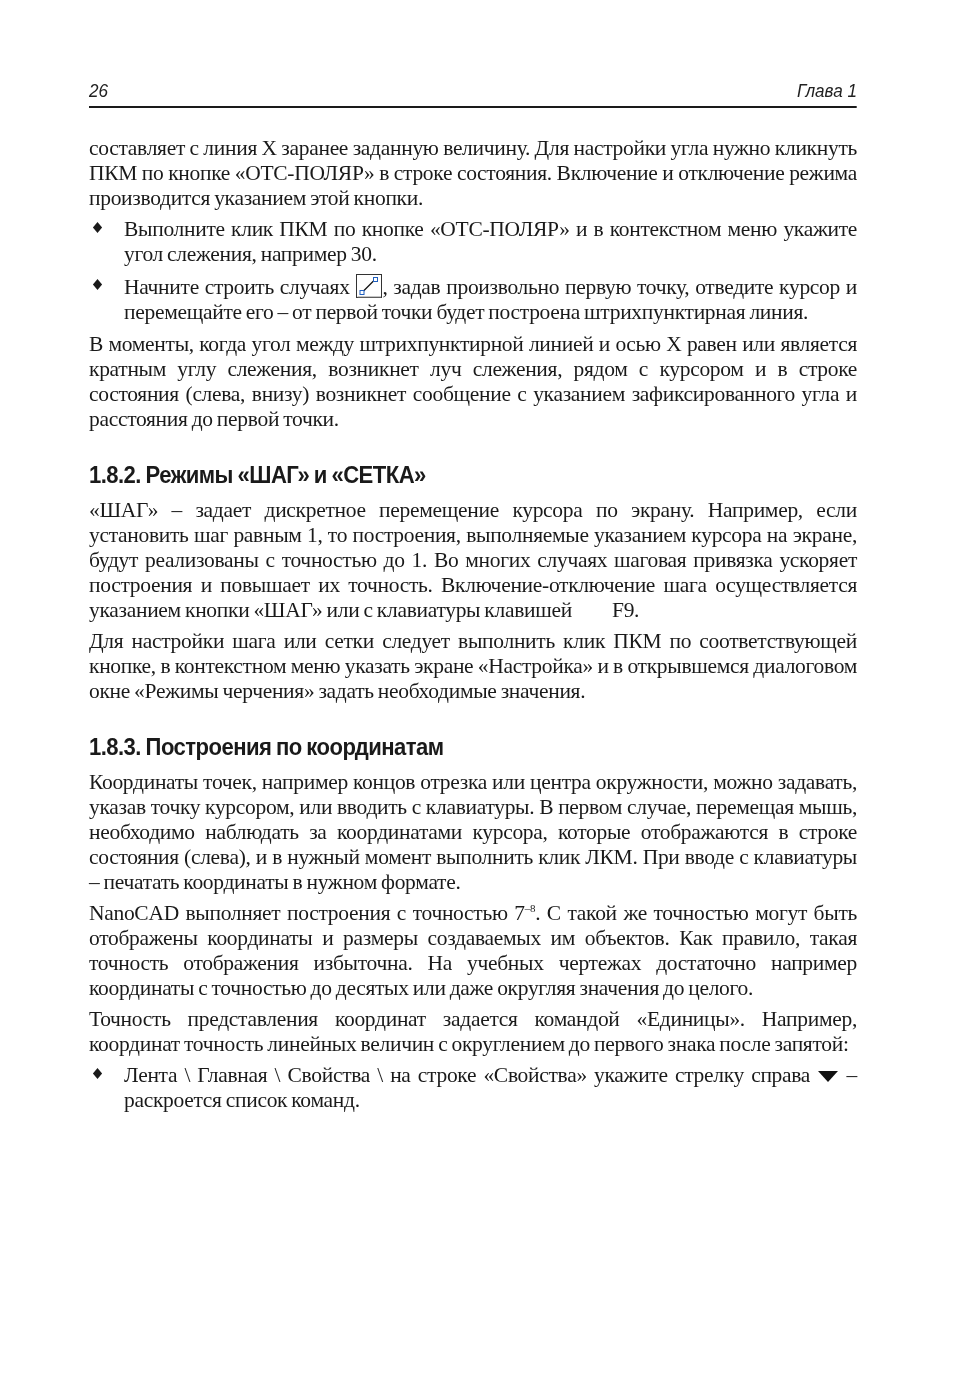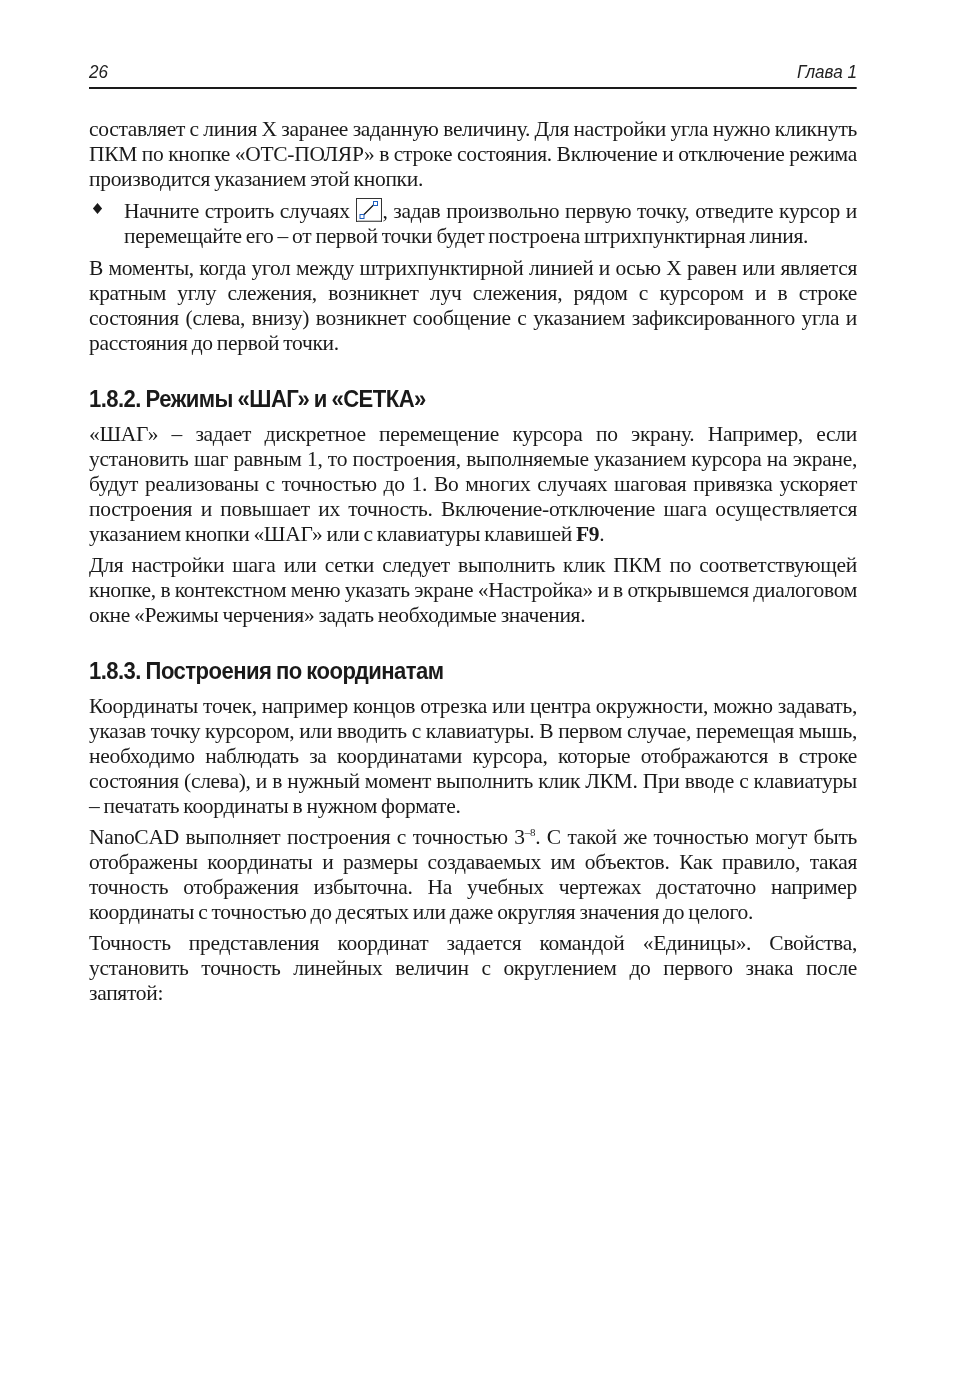--- a/index.html
+++ b/index.html
@@ -1,21 +1,21 @@
 <!DOCTYPE html>
 <html><head>
   <meta charset="utf-8">
   <style>
     html, body { margin: 0; padding: 0; background: #ffffff; }
     body {
       width: 974px; height: 1388px; position: relative; overflow: hidden;
       color: #1a1a1a;
       font-family: "Liberation Serif", "DejaVu Serif", serif;
     }
-    .page { position: absolute; left: 89px; top: 53px; width: 768px; }
+    .page { position: absolute; left: 89px; top: 72px; width: 768px; }
     .running-head {
       display: flex; justify-content: space-between; align-items: flex-end;
       font-family: "Liberation Sans", "DejaVu Sans", sans-serif;
       font-style: italic; font-size: 19px; color: #222;
       height: 30px; padding-bottom: 4px;
       border-bottom: 2px solid #1a1a1a;
       transform: scaleX(0.9); transform-origin: left;
       width: 111.1%;
     }
     .body-text {
@@ -36,38 +36,44 @@
       font-family: "Liberation Sans", "DejaVu Sans", sans-serif;
       font-weight: bold; font-size: 24px; line-height: 30px;
       margin: 28px 0 8px 0; letter-spacing: -0.6px;
       transform: scaleX(0.92); transform-origin: left;
     }
     .inline-icon {
       display: inline-block; vertical-align: -4px;
       width: 26px; height: 24px; margin-left: 1px;
     }
     .tri-icon { display: inline-block; width: 22px; height: 14px; vertical-align: -1px; }
-    b { font-weight: bold; }
+    b { font-weight: normal; margin-left: 36px; }
     sup { font-size: 11px; line-height: 0; }
   </style>
 </head>
 <body>
 
 <div class="page">
 
   <div class="running-head">
     <span>26</span>
     <span>Глава 1</span>
   </div>
 
   <div class="body-text">
 
     <p>составляет с линия X заранее заданную величину. Для настройки угла нужно кликнуть ПКМ по кнопке «ОТС-ПОЛЯР» в строке состояния. Включение и от­ключение режима производится указанием этой кнопки.</p>
 
     <ul class="bullets">
+      <li>
+        <svg class="bullet-mark" viewBox="0 0 10 12">
+            <path d="M5 0 L10 6 L5 12 L0 6 Z" fill="#1a1a1a"></path>
+          </svg>
+        <span>Выполните клик ПКМ по кнопке «ОТС-ПОЛЯР» и в контекстном меню ука­жите угол слежения, например 30.</span>
+      </li>
       <li>
         <svg class="bullet-mark" viewBox="0 0 10 12">
             <path d="M5 0 L10 6 L5 12 L0 6 Z" fill="#1a1a1a"></path>
           </svg>
         <span>Начните строить случаях </span><svg class="inline-icon" viewBox="0 0 26 24">
           <rect x="0.5" y="0.5" width="25" height="23" fill="#fff" stroke="#333" stroke-width="1"></rect>
           <line x1="1.5" y1="23" x2="25" y2="23" stroke="#888" stroke-width="1"></line>
           <line x1="6" y1="18.5" x2="19" y2="5.5" stroke="#111" stroke-width="1.2"></line>
           <rect x="4" y="16.5" width="4" height="4" fill="#fff" stroke="#1f5fbf" stroke-width="1"></rect>
           <rect x="17.5" y="3.5" width="4" height="4" fill="#fff" stroke="#1f5fbf" stroke-width="1"></rect>
@@ -81,21 +87,29 @@
 
     <p>
       <span>«ШАГ» – задает дискретное перемещение курсора по экрану. Например, если установить шаг равным 1, то построения, выполняемые указанием курсора на экране, будут реализованы с точностью до 1. Во многих случаях шаговая при­вязка ускоряет построения и повышает их точность. Включение-отключение шага осуществляется указанием кнопки «ШАГ» или с клавиатуры клавишей </span><b>F9</b><span>.</span>
     </p>
     <p>Для настройки шага или сетки следует выполнить клик ПКМ по соответствую­щей кнопке, в контекстном меню указать экране «Настройка» и в открывшем­ся диалоговом окне «Режимы черчения» задать необходимые значения.</p>
 
     <h2 class="heading">1.8.3. Построения по координатам</h2>
 
     <p>Координаты точек, например концов отрезка или центра окружности, можно задавать, указав точку курсором, или вводить с клавиатуры. В первом случае, перемещая мышь, необходимо наблюдать за координатами курсора, которые отображаются в строке состояния (слева), и в нужный момент выполнить клик ЛКМ. При вводе с клавиатуры – печатать координаты в нужном формате.</p>
     <p>
-      <span>NanoCAD выполняет построения с точностью 3</span><sup>–8</sup><span>. С такой же точностью могут быть отображены координаты и размеры создаваемых им объектов. Как пра­вило, такая точность отображения избыточна. На учебных чертежах достаточ­но например координаты с точностью до десятых или даже округляя значения до целого.</span>
+      <span>NanoCAD выполняет построения с точностью 7</span><sup>–8</sup><span>. С такой же точностью могут быть отображены координаты и размеры создаваемых им объектов. Как пра­вило, такая точность отображения избыточна. На учебных чертежах достаточ­но например координаты с точностью до десятых или даже округляя значения до целого.</span>
     </p>
-    <p>Точность представления координат задается командой «Единицы». Свойства, установить точность линейных величин с округлением до первого знака после запятой:</p>
+    <p>Точность представления координат задается командой «Единицы». Например, координат точность линейных величин с округлением до первого знака после запятой:</p>
 
     <ul class="bullets">
+      <li>
+        <svg class="bullet-mark" viewBox="0 0 10 12">
+            <path d="M5 0 L10 6 L5 12 L0 6 Z" fill="#1a1a1a"></path>
+          </svg>
+        <span>Лента \ Главная \ Свойства \ на строке «Свойства» укажите стрелку справа </span><svg class="tri-icon" viewBox="0 0 22 14">
+            <path d="M1 2 L21 2 L11 13 Z" fill="#111"></path>
+          </svg><span> – раскроется список команд.</span>
+      </li>
     </ul>
 
   </div>
 </div>
 
 </body></html>

